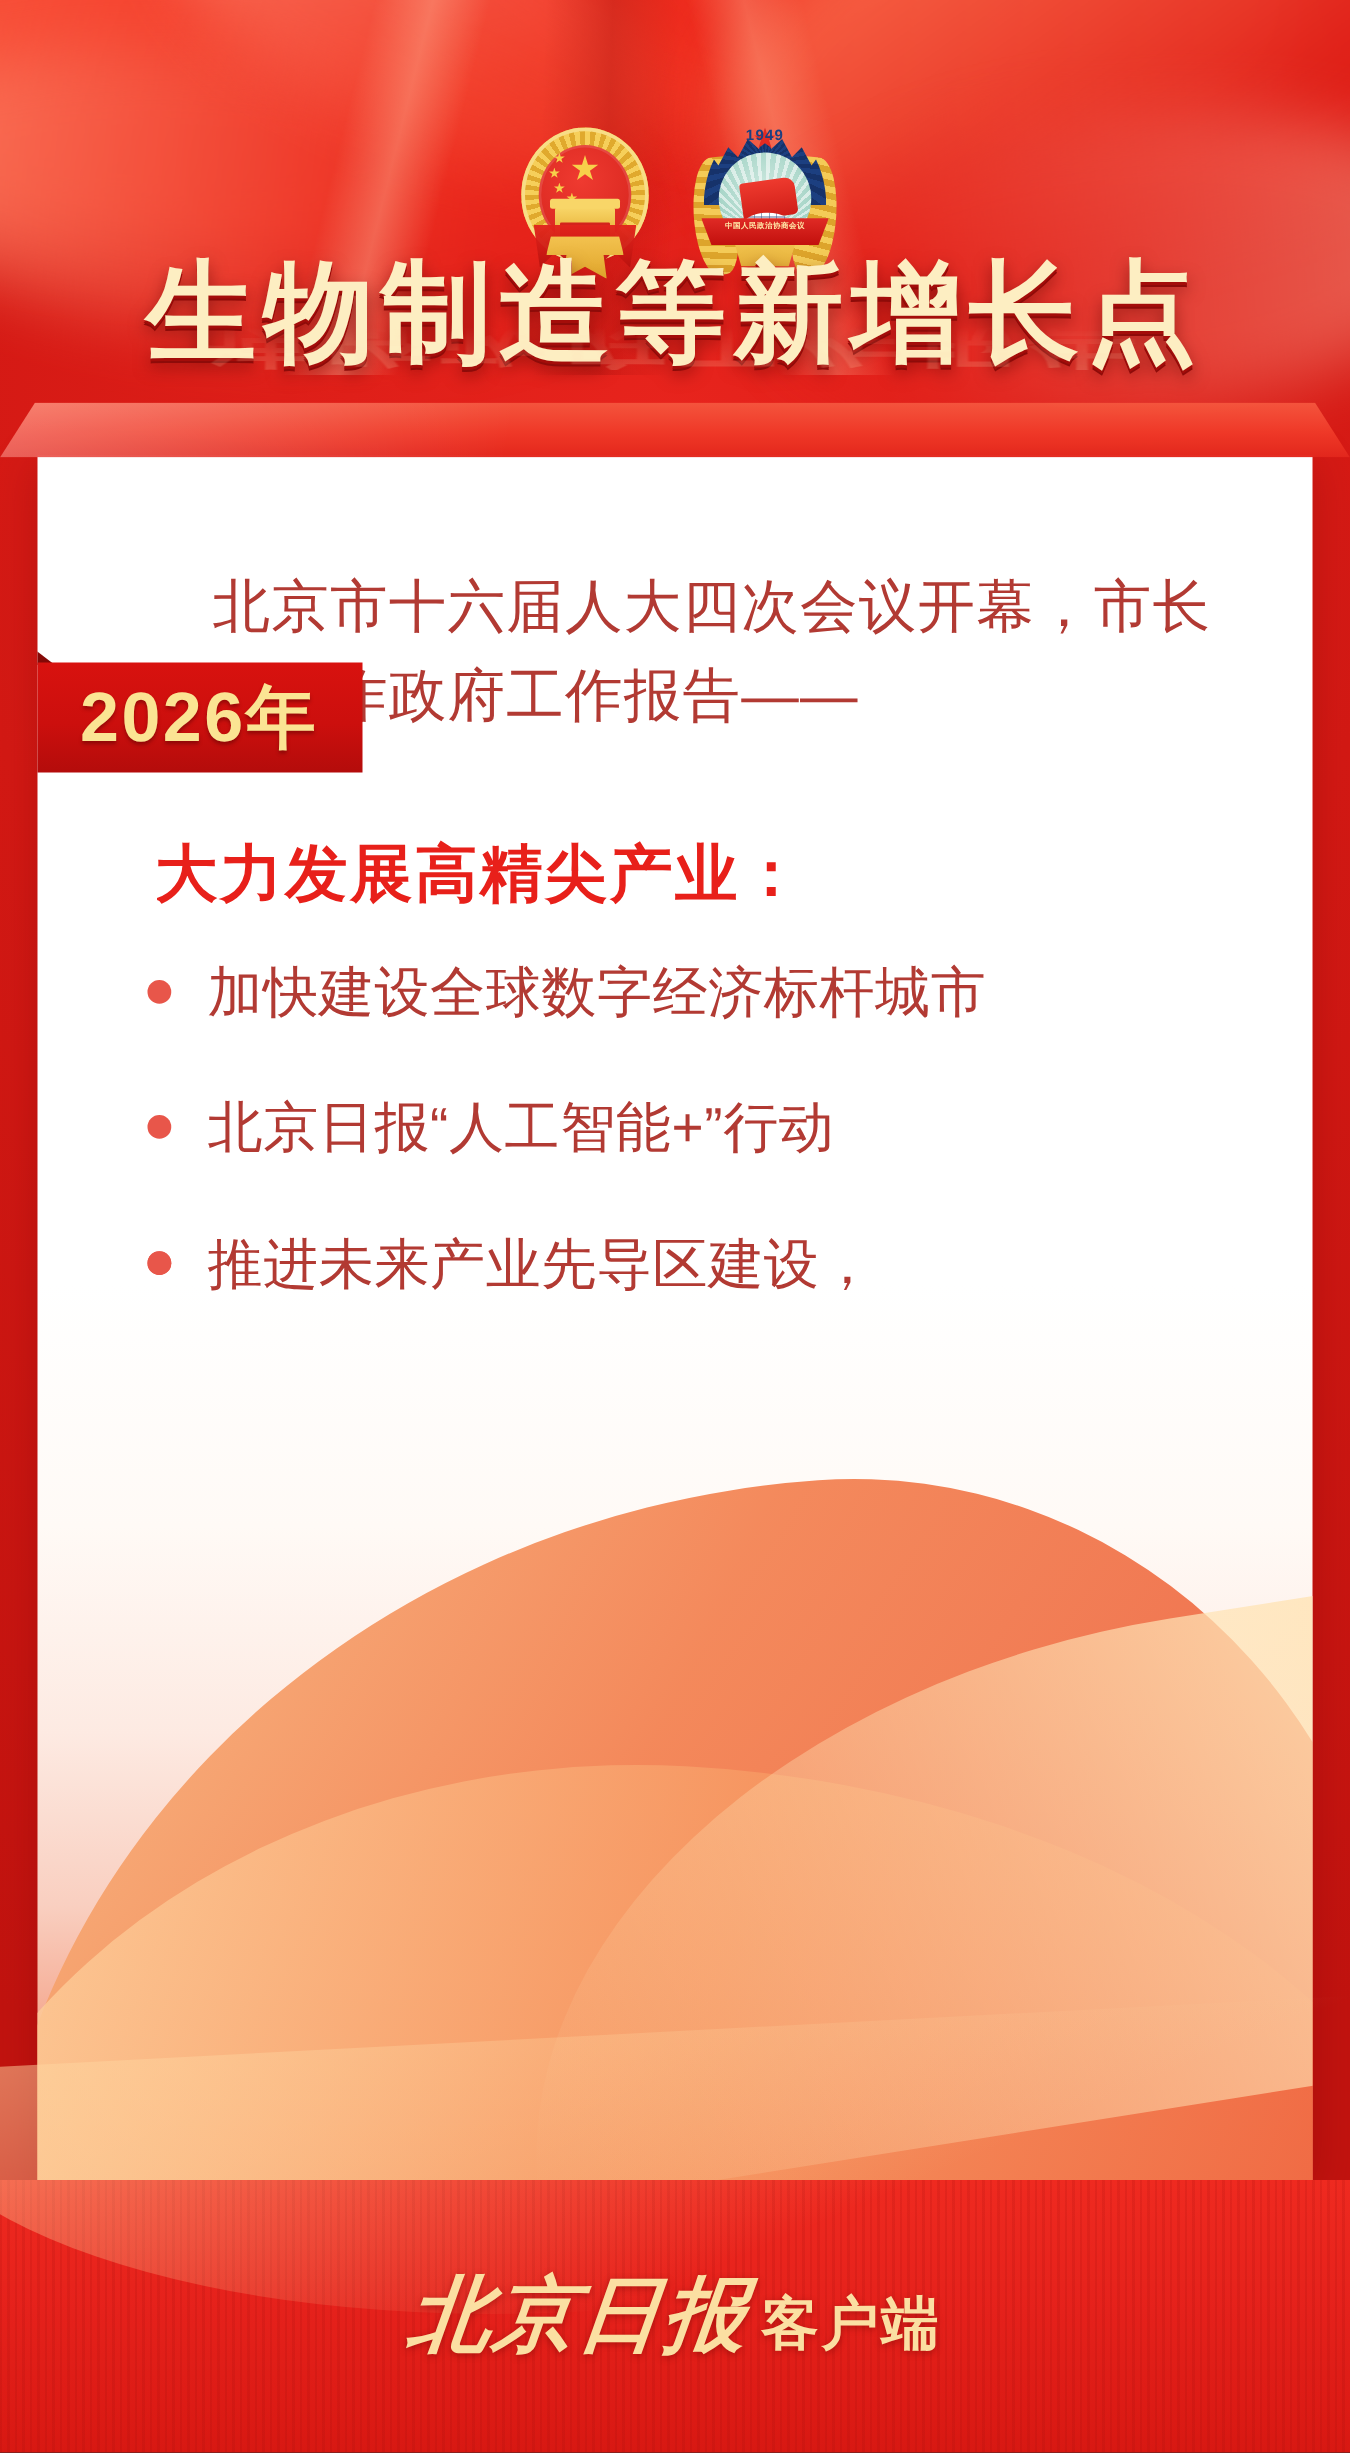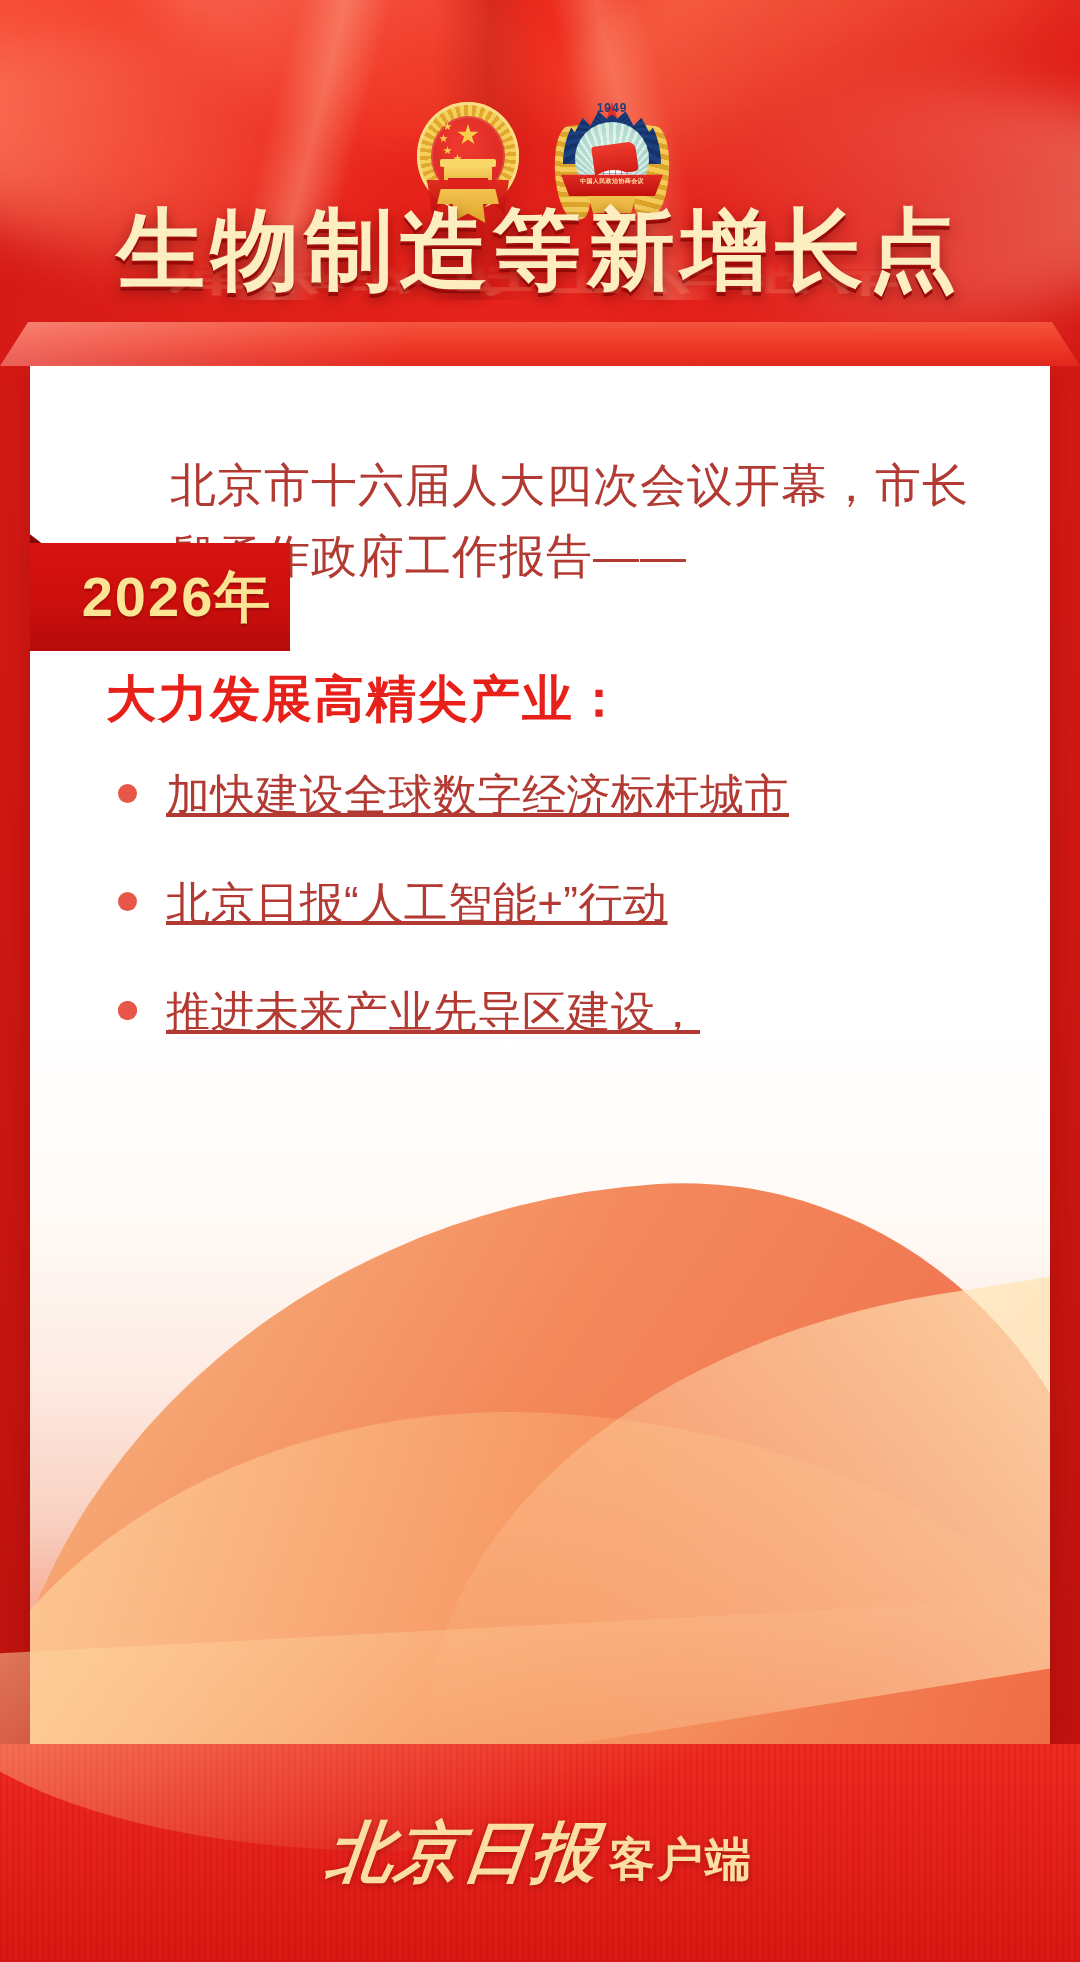--- a/index.html
+++ b/index.html
@@ -247,21 +247,21 @@
   
   .subtitle{
     position:absolute; left:140px; right:70px; top:86px;
     font:400 46px/1.55 "Liberation Sans","DejaVu Sans",sans-serif;
     color:#b23a33;
     letter-spacing:1px;
   }
 
   
   .ribbon{
-    position:absolute; left:-10px; top:179px; height:108px; width:270px; z-index:9;text-align:center;
+    position:absolute; left:-10px; top:166px; height:88px; width:270px; z-index:9;
   }
   .ribbon-body{
     position:absolute; left:0; top:0; right:0; bottom:0;
     background:linear-gradient(180deg,#d8120f 0%,#cc0f0d 55%,#b40c0b 100%);
   }
   .ribbon-fold{
     position:absolute; left:-10px; top:-24px; width:34px; height:26px;
     background:linear-gradient(160deg,#9c0b09,#7d0806);
     clip-path:polygon(0 0,100% 100%,0 100%);
   }
@@ -269,39 +269,38 @@
     position:absolute; left:0; right:0; top:50%; transform:translateY(-50%);
     padding-left:44px;
     font:700 56px/1 "Liberation Sans","DejaVu Sans",sans-serif;
     color:#fbe493;
     letter-spacing:2px;
     text-shadow:0 2px 3px rgba(70,3,3,.4);
   }
 
   
   .section-heading{
-    position:absolute; left:76px; right:60px; top:305px;
+    position:absolute; left:94px; right:60px; top:305px;
     font:700 50px/1.2 "Liberation Sans","DejaVu Sans",sans-serif;
     color:#e8201a;
     letter-spacing:2px;
   }
 
   
   .bullets{
     position:absolute; left:78px; right:54px; top:400px;
     list-style:none;
   }
   .bullets li{
     position:relative;
     padding-left:58px;
     margin-bottom:46px;
     font:400 44px/1.42 "Liberation Sans","DejaVu Sans",sans-serif;
     color:#b23a33;
     letter-spacing:.5px;
-    text-decoration:underline;
   }
   .bullets li .dot{
     position:absolute; left:10px; top:20px;
     width:19px; height:19px; border-radius:50%;
     background:#e8564a;
   }
 
   
   .footer{
     position:absolute; left:0; right:0; bottom:0; height:218px; z-index:6;

